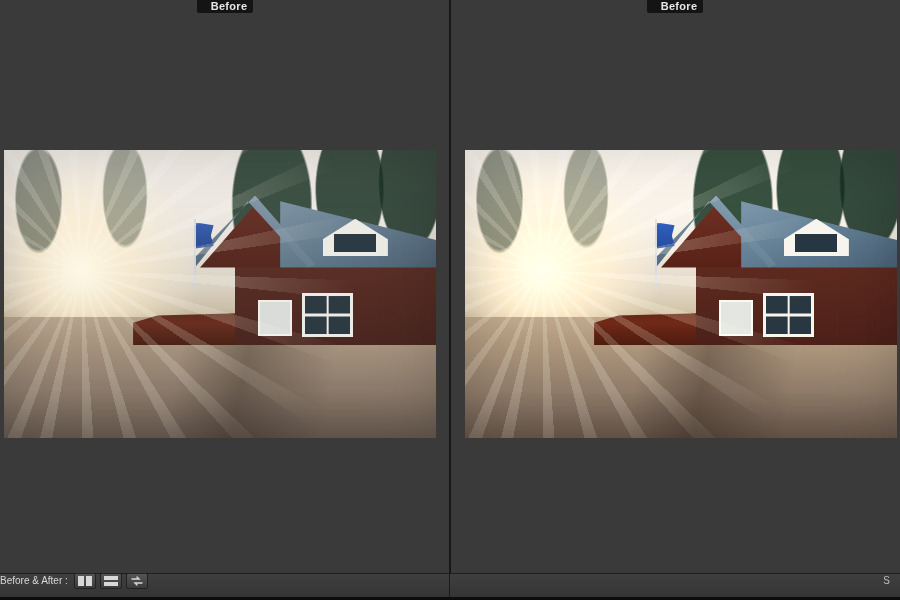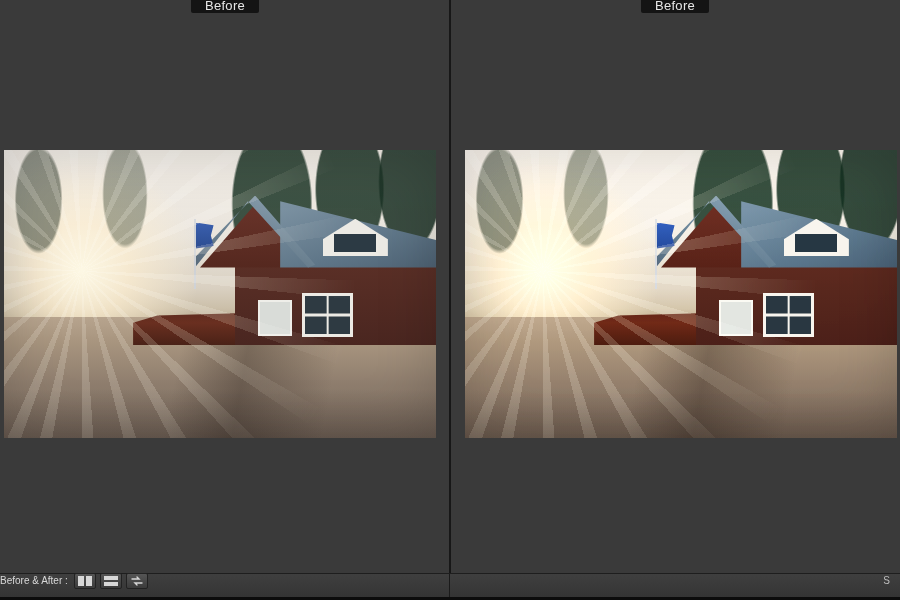--- a/index.html
+++ b/index.html
@@ -15,26 +15,27 @@
   }
   .top-header .half {
     flex: 1 1 50%;
     display: flex;
     justify-content: center;
     align-items: flex-start;
   }
   .top-label {
     background: #141414;
     color: #e6e6e6;
-    font-size: 13px;
+    font-size: 11px;
     line-height: 12px;
-    padding: 0 14px 1px 14px;
+    padding: 0 6px 1px 14px;
     border-radius: 0 0 2px 2px;
     letter-spacing: 0.3px;
     user-select: none;
+    font-weight: bold;
   }
 
   
   .center-divider {
     position: absolute;
     top: 0;
     left: calc(50% - 1px);
     width: 2px;
     height: 573px;
     background: #171717;

